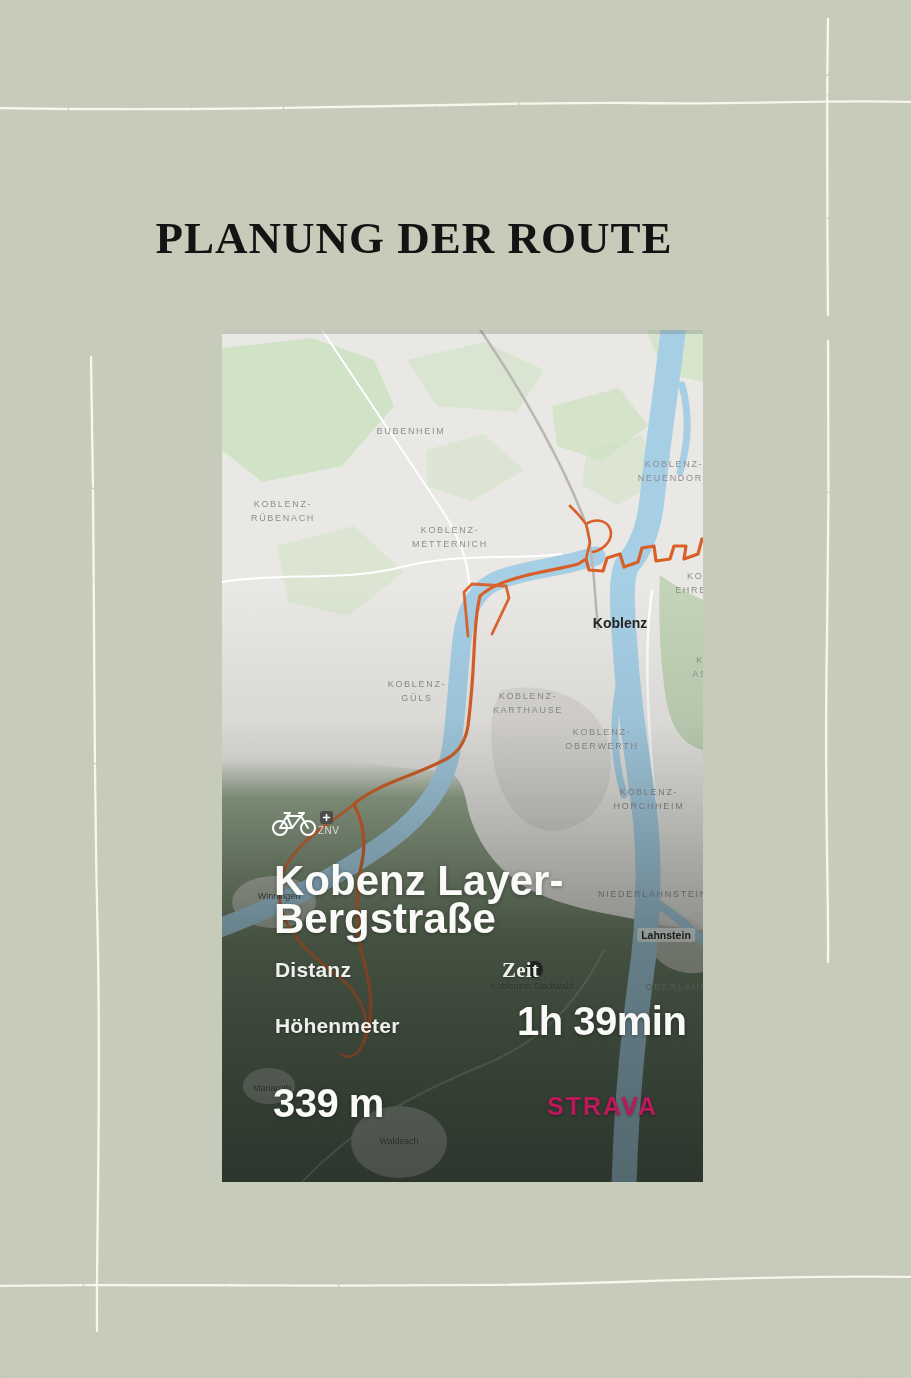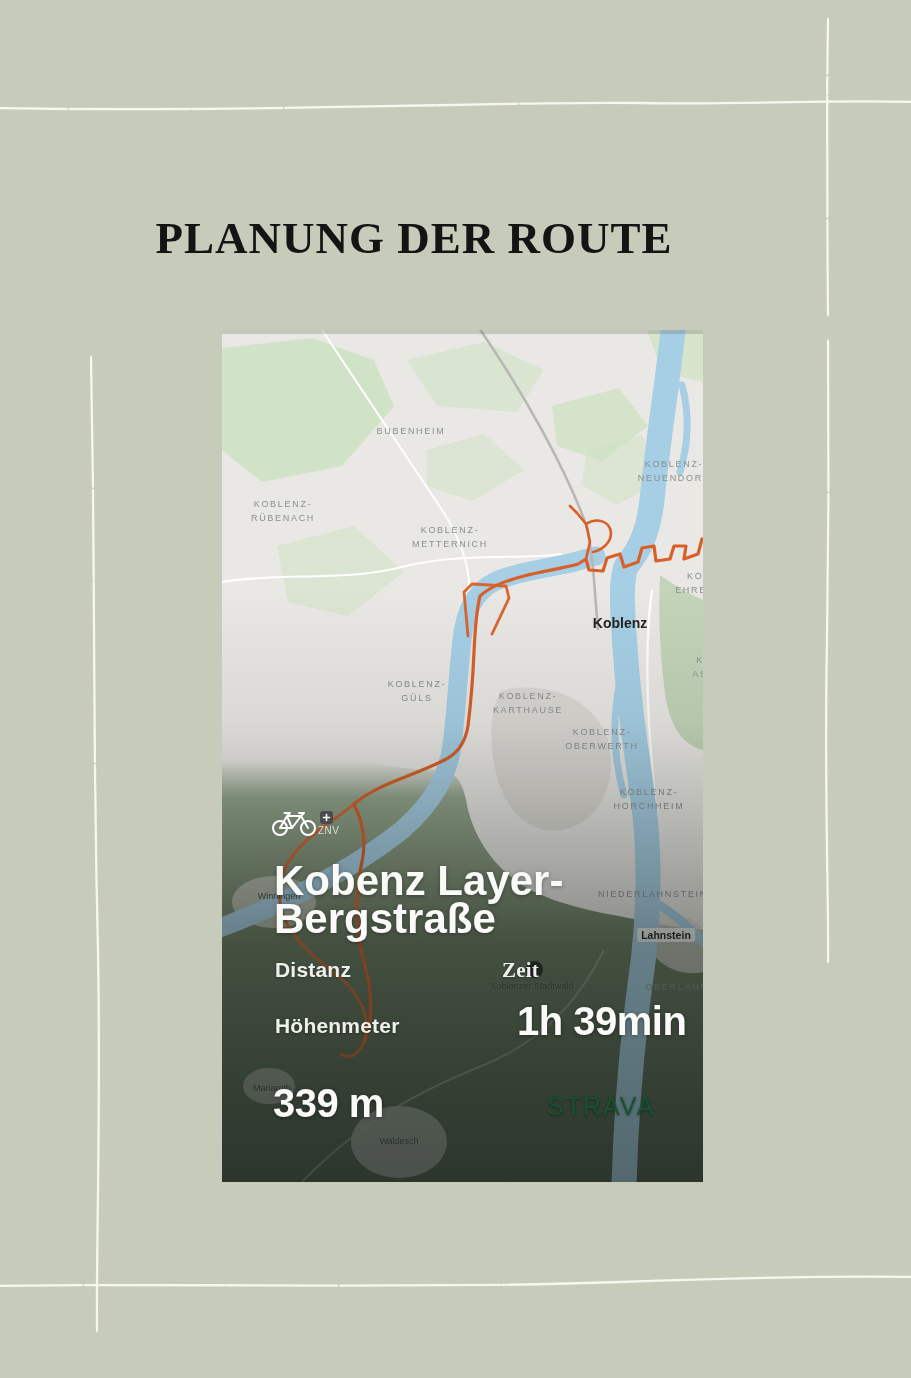--- a/index.html
+++ b/index.html
@@ -45,22 +45,22 @@
     line-height:38px; white-space:pre-line; text-shadow:0 1px 4px rgba(0,0,0,.35); }
   .stat-label { position:absolute; font-size:21px; font-weight:700; letter-spacing:.2px;
     color:rgba(250,250,248,.95); text-shadow:0 1px 3px rgba(0,0,0,.35); z-index:2; }
   .stat-value { position:absolute; font-size:40px; font-weight:700; letter-spacing:-.5px;
     text-shadow:0 1px 4px rgba(0,0,0,.4); }
   .lab-dist { left:53px; top:628px; } .val-dist { left:51px; top:655px; }
   .lab-time { left:280px; top:628px;font-family:Liberation Serif, serif; } .val-time { left:295px; top:655px;margin-top:14px; }
   .lab-elev { left:53px; top:684px; } .val-elev { left:51px; top:751px; }
   .zeit-dot { position:absolute; left:304px; top:631px; width:17px; height:17px;
     border-radius:50%; background:#20251f; z-index:1; }
-  .brand { position:absolute; left:325px; top:762px; font-size:25px; font-weight:400;
-    letter-spacing:2px; color:#14532d; text-shadow:0 1px 3px rgba(0,0,0,.4); }
+  .brand { position:absolute; left:325px; top:762px; font-size:25px; font-weight:700;
+    letter-spacing:2px; color:#be185d; text-shadow:0 1px 3px rgba(0,0,0,.4); }
 </style>
 </head>
 <body>
 
 <div class="poster">
 
   <svg class="chalk" viewBox="0 0 911 1378">
     <path d="M -3 108 C 240 113 520 101 640 103 C 760 105 830 99 914 102" stroke-dasharray="70 3 120 2 90 3 150 2 80 3 999"></path>
     <path d="M 828 19 C 825 180 831 420 827 640 C 824 790 829 900 828 962" stroke-dasharray="55 3 18 2 120 3 95 26 150 3 999"></path>
     <path d="M 91 357 C 95 540 93 760 98 950 C 101 1120 96 1250 97 1331" stroke-dasharray="130 3 90 2 180 3 110 2 999"></path>

